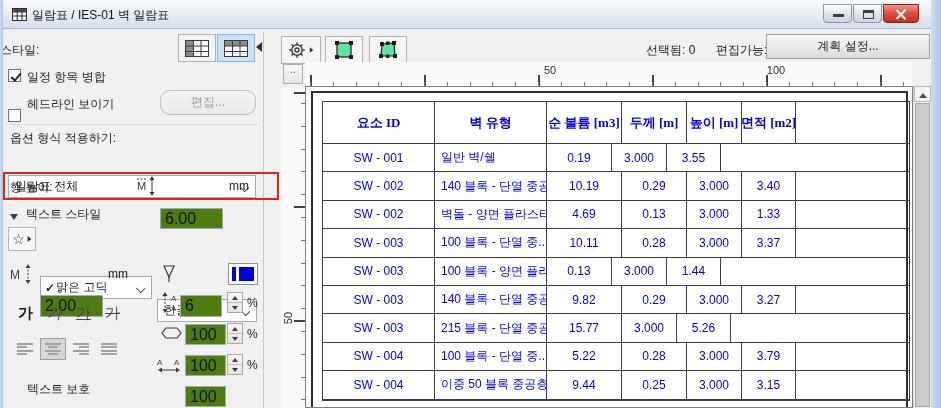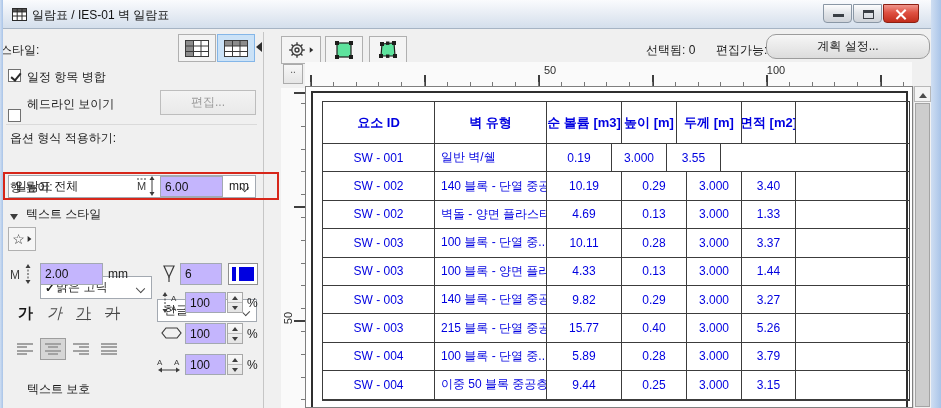--- a/index.html
+++ b/index.html
@@ -16,24 +16,24 @@
   .wbtn { width:29px; height:19px; border:1px solid #8a97a5; border-radius:0 0 4px 4px; background:linear-gradient(#fdfdfd,#e3e6ea 45%,#cfd3d9); position:relative; cursor:pointer; }
   .wbtn.close { width:36px; background:linear-gradient(#f0968c,#df5142 45%,#c22d1c); border-color:#8c2013; }
   .g-min { position:absolute; left:9px; bottom:5px; width:11px; height:3px; background:#3a3f45; }
   .g-max { position:absolute; left:9px; top:5px; width:11px; height:9px; border:1px solid #3a3f45; border-top:3px solid #3a3f45; background:#fff0; }
   .g-x::before,.g-x::after { content:""; position:absolute; left:16px; top:3px; width:2.4px; height:13px; background:#fff; }
   .g-x::before { transform:rotate(45deg);} .g-x::after { transform:rotate(-45deg);}
 
   
   .lbl { color:#1b1b1b; white-space:nowrap; }
   .btn { border:1px solid #9c9c9c; background:linear-gradient(#f6f6f6,#e7e7e7 60%,#dcdcdc); display:flex; align-items:center; justify-content:center; cursor:pointer; font-size:12px; }
-  .btn.disabled { color:#9a9a9a; border-color:#bdbdbd; background:linear-gradient(#f3f3f3,#e9e9e9); cursor:default; }
+  .btn.disabled { color:#9a9a9a; border-color:#bdbdbd; background:linear-gradient(#f3f3f3,#e9e9e9); cursor:default;border-radius:10px; }
   .iconbtn { border:1px solid #b0b0b0; background:#f3f3f3; display:flex; align-items:center; justify-content:center; cursor:pointer; }
   .iconbtn.selected { background:#cbe2f7; border-color:#84b6e8; }
-  .field { background:#c4b5fd; border:1px solid #a3a9b1; font-size:12px; padding:0 4px; color:#111; font-family:"Liberation Sans",sans-serif; }
+  .field { background:#4d7c0f; border:1px solid #a3a9b1; font-size:16px; padding:0 4px; color:#111; font-family:"Liberation Sans",sans-serif;margin-top:32px; }
   .select { background:#fff; border:1px solid #a3a9b1; position:relative; display:flex; align-items:center; padding:0 18px 0 6px; cursor:pointer; white-space:nowrap; overflow:hidden; }
   .chev { position:absolute; right:7px; top:8px; width:7px; height:7px; border-right:1.6px solid #4a4a4a; border-bottom:1.6px solid #4a4a4a; transform:rotate(45deg) scaleY(.9); }
   .cbx { width:13px; height:13px; border:1px solid #707070; background:#fff; position:relative; cursor:pointer; }
   .cbx.checked::after { content:""; position:absolute; left:3.5px; top:0.5px; width:4px; height:8px; border-right:2px solid #2b2b2b; border-bottom:2px solid #2b2b2b; transform:rotate(40deg); }
   .spin { width:16px; border:1px solid #a8a8a8; background:linear-gradient(#f8f8f8,#e4e4e4); display:flex; flex-direction:column; cursor:pointer; }
   .spin i { flex:1; position:relative; } .spin i+i { border-top:1px solid #bdbdbd; }
   .spin i::after { content:""; position:absolute; left:4px; top:3px; border-left:3.5px solid transparent; border-right:3.5px solid transparent; }
   .spin i.up::after { border-bottom:4px solid #3e3e3e; }
   .spin i.dn::after { border-top:4px solid #3e3e3e; }
   .hline { height:1px; background:#dadada; }
@@ -69,21 +69,21 @@
   .hruler .rlabel { position:absolute; top:2px; font-size:11px; color:#2e2e2e; width:30px; text-align:center; }
   .vruler { background:#fafafa; }
   .vruler::before { content:""; position:absolute; top:4px; bottom:0; right:0; width:11px; background:repeating-linear-gradient(180deg,#3f3f3f 0 1.6px,transparent 1.6px 114px); }
   .vruler::after { content:""; position:absolute; top:15px; bottom:0; right:0; width:4px; background:repeating-linear-gradient(180deg,#777 0 1px,transparent 1px 22.8px); }
   .vruler .rlabel { position:absolute; left:1px; font-size:11px; color:#2e2e2e; transform:rotate(-90deg); }
   .preview { background:#fff; border:1px solid #7f7f7f; overflow:hidden; }
   .frame { position:absolute; left:5px; top:4px; width:597px; height:340px; border:2px solid #2f2f2f; }
   .sched { position:absolute; left:9px; top:8px; width:588px; border:1px solid #3c3c3c; color:#0000e0; }
   .trow { display:flex; border-bottom:1px solid #3c3c3c; height:28.4px; }
   .trow.title { height:22px; font-weight:bold; font-size:13px; align-items:center; justify-content:center; }
-  .trow.head { height:42px; font-weight:bold; font-size:13px; }
+  .trow.head { height:42px; font-weight:bold; font-size:13px;font-family:Liberation Serif, serif; }
   .cell { border-right:1px solid #3c3c3c; display:flex; align-items:center; justify-content:center; overflow:hidden; white-space:nowrap; font-size:12px; }
   .cell:last-child { border-right:none; flex:1; }
   .trow.head .cell { font-size:13px; }
   .c0 { width:112px; } .c1 { width:112px; justify-content:flex-start; padding-left:6px; }
   .c2 { width:75px; } .c3 { width:65px; } .c4 { width:55px; } .c5 { width:54px; }
   .trow.head .c1 { justify-content:center; padding-left:0; }
 
   
   .sbar { background:#f2f2f2; border-left:1px solid #d9d9d9; }
   .sbtn { height:16px; border:1px solid #b8b8b8; background:#f4f4f4; position:relative; cursor:pointer; }
@@ -312,40 +312,40 @@
     <rect x="2" y="2" width="4" height="4" fill="#1d1d1b"></rect>
       <rect x="14" y="1" width="4" height="4" fill="#1d1d1b"></rect>
     <rect x="1" y="14" width="4" height="4" fill="#1d1d1b"></rect>
       <rect x="15" y="14" width="4" height="4" fill="#1d1d1b"></rect>
     <rect x="8" y="1.5" width="3.4" height="3.4" fill="#1d1d1b"></rect>
       <rect x="8" y="14.5" width="3.4" height="3.4" fill="#1d1d1b"></rect>
   </svg>
 </div>
 <span class="abs lbl" style="left:646px;top:42px;">선택됨: 0</span>
 <span class="abs lbl" style="left:716px;top:42px;">편집가능: 0</span>
-<div class="abs btn" style="left:766px;top:34px;width:164px;height:25px;border-radius:10px;">계획 설정...</div>
+<div class="abs btn" style="left:766px;top:34px;width:164px;height:25px;">계획 설정...</div>
 
 <div class="abs corner-btn" style="left:283px;top:64px;width:20px;height:20px;">..</div>
 <div class="abs hruler" style="left:305px;top:62px;width:607px;height:24px;">
   <span class="rlabel" style="left:230px;">50</span>
   <span class="rlabel" style="left:456px;">100</span>
 </div>
 <div class="abs vruler" style="left:281px;top:88px;width:24px;height:320px;">
   <span class="rlabel" style="top:224px;">50</span>
 </div>
 
 <div class="abs preview" style="left:305px;top:86px;width:608px;height:322px;">
   <div class="frame">
     <div class="sched">
       <div class="trow head">
           <div class="cell c0">요소 ID</div>
           <div class="cell c1">벽 유형</div>
           <div class="cell c2">순 볼륨 [m3]</div>
+          <div class="cell c3">두께 [m]</div>
           <div class="cell c4">높이 [m]</div>
-          <div class="cell c3">두께 [m]</div>
           <div class="cell c5">면적 [m2]</div>
           <div class="cell"></div>
         </div>
       <div>
           <div class="trow">
             <div class="cell c0">SW - 001</div>
             <div class="cell c1">일반 벽/쉘</div>
             <div class="cell c3">0.19</div>
             <div class="cell c4">3.000</div>
             <div class="cell c5">3.55</div>
@@ -374,48 +374,46 @@
             <div class="cell c1">100 블록 - 단열 중...</div>
             <div class="cell c2">10.11</div>
             <div class="cell c3">0.28</div>
             <div class="cell c4">3.000</div>
             <div class="cell c5">3.37</div>
             <div class="cell"></div>
           </div>
           <div class="trow">
             <div class="cell c0">SW - 003</div>
             <div class="cell c1">100 블록 - 양면 플라...</div>
-            <div class="cell c2">4.33</div>
             <div class="cell c3">0.13</div>
             <div class="cell c4">3.000</div>
             <div class="cell c5">1.44</div>
             <div class="cell"></div>
           </div>
           <div class="trow">
             <div class="cell c0">SW - 003</div>
             <div class="cell c1">140 블록 - 단열 중공...</div>
             <div class="cell c2">9.82</div>
             <div class="cell c3">0.29</div>
             <div class="cell c4">3.000</div>
             <div class="cell c5">3.27</div>
             <div class="cell"></div>
           </div>
           <div class="trow">
             <div class="cell c0">SW - 003</div>
             <div class="cell c1">215 블록 - 단열 중공...</div>
             <div class="cell c2">15.77</div>
-            <div class="cell c3">0.40</div>
             <div class="cell c4">3.000</div>
             <div class="cell c5">5.26</div>
             <div class="cell"></div>
           </div>
           <div class="trow">
             <div class="cell c0">SW - 004</div>
             <div class="cell c1">100 블록 - 단열 중...</div>
-            <div class="cell c2">5.89</div>
+            <div class="cell c2">5.22</div>
             <div class="cell c3">0.28</div>
             <div class="cell c4">3.000</div>
             <div class="cell c5">3.79</div>
             <div class="cell"></div>
           </div>
           <div class="trow">
             <div class="cell c0">SW - 004</div>
             <div class="cell c1">이중 50 블록 중공층</div>
             <div class="cell c2">9.44</div>
             <div class="cell c3">0.25</div>

